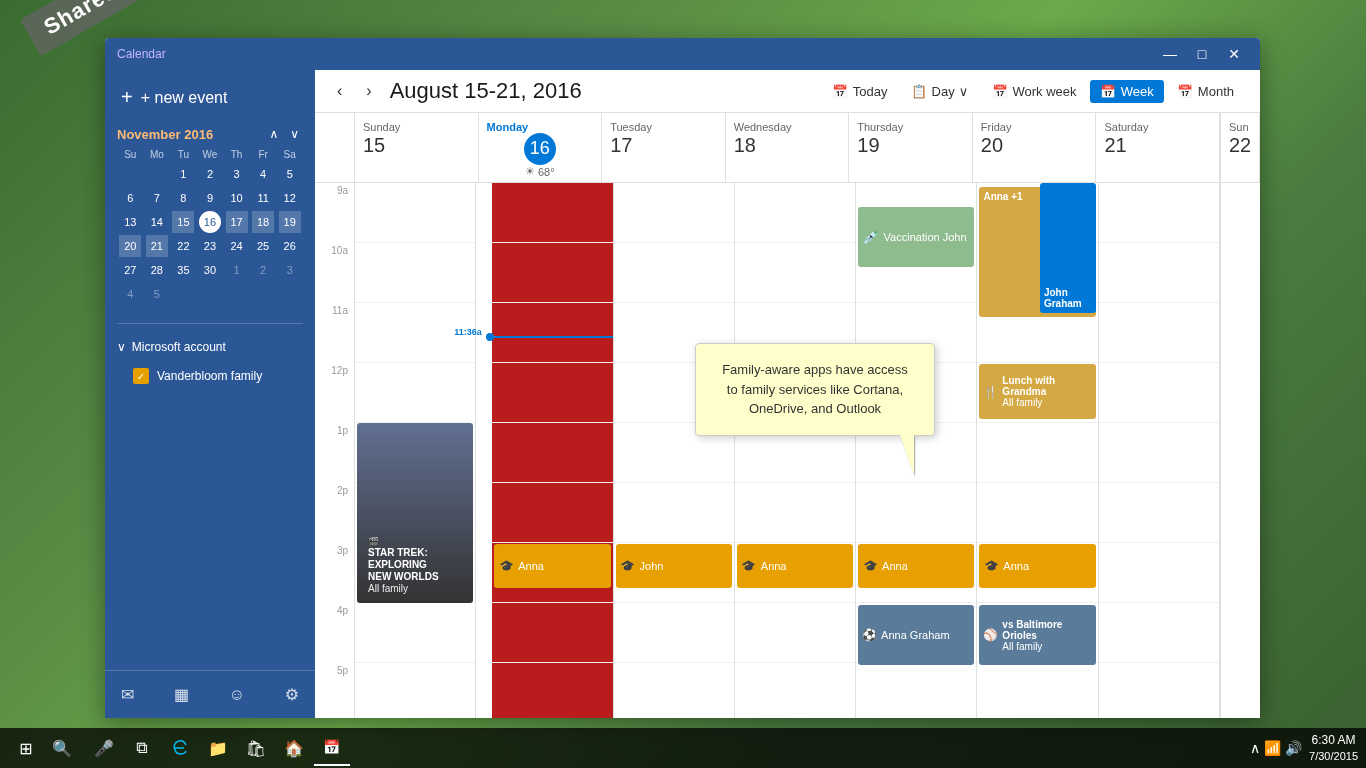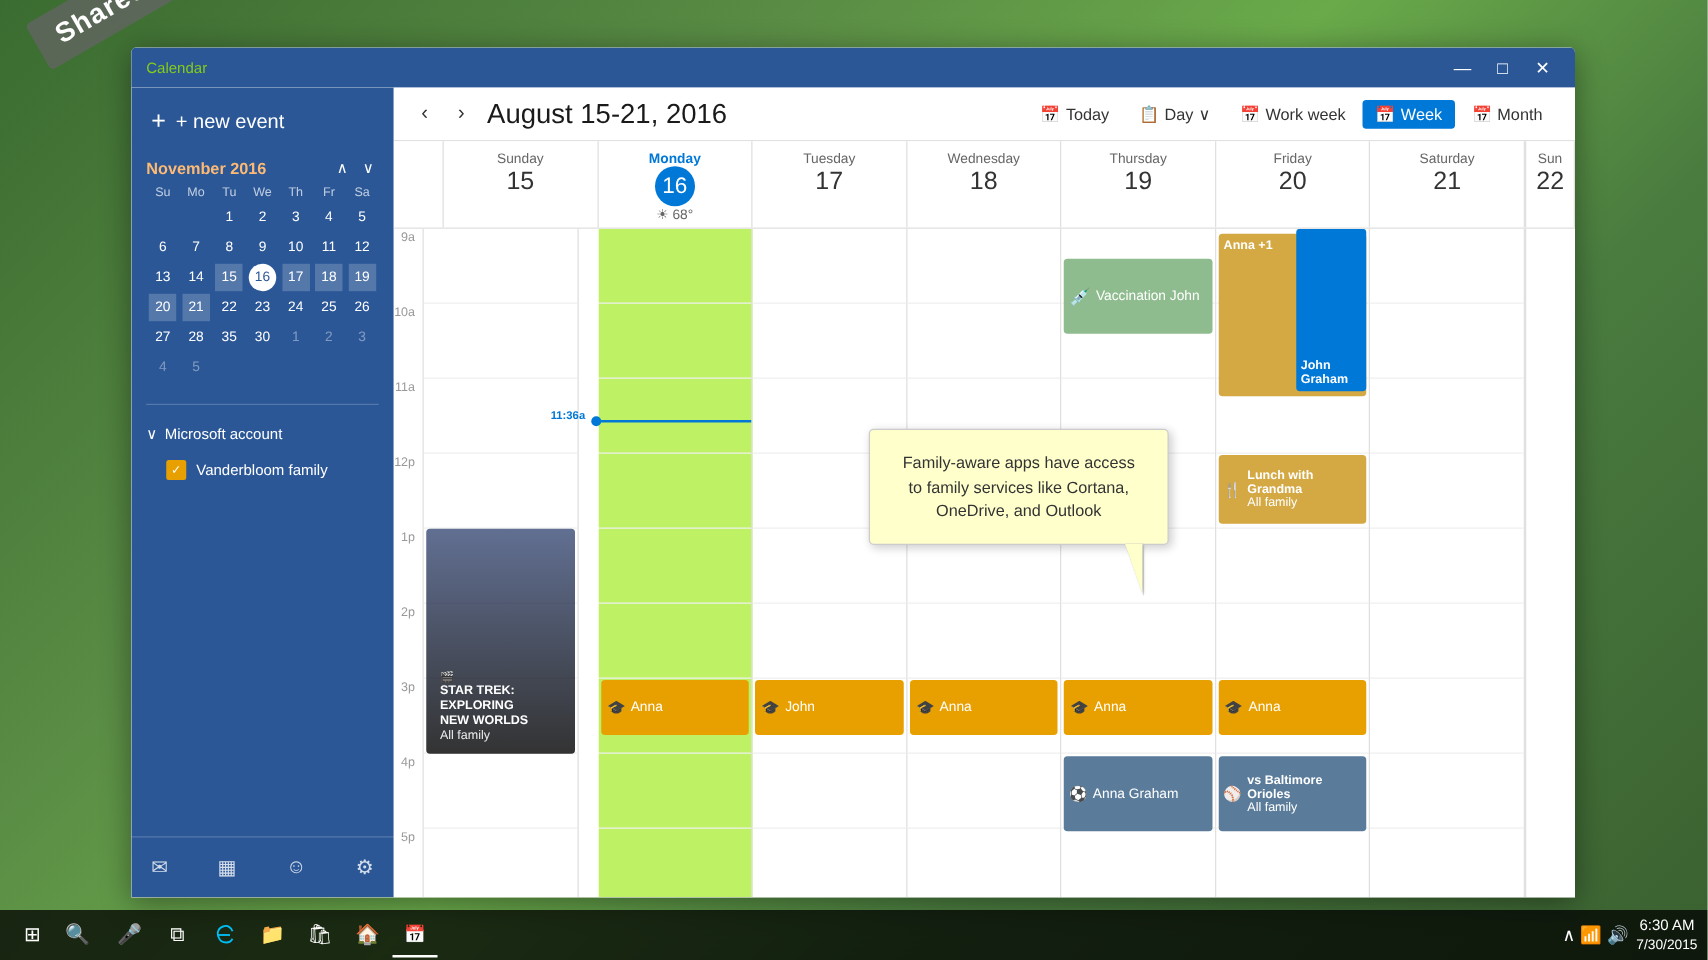--- a/index.html
+++ b/index.html
@@ -57,21 +57,21 @@
     
     .title-bar {
       background: #2b5797;
       height: 32px;
       display: flex;
       align-items: center;
       padding: 0 12px;
       flex-shrink: 0;
     }
     .title-bar-text {
-      color: #84cc16;
+      color: #c4b5fd;
       font-size: 12px;
       flex: 1;
     }
     .title-bar-controls {
       display: flex;
       gap: 4px;
     }
     .title-bar-btn {
       color: white;
       background: none;
@@ -283,21 +283,20 @@
     .day-headers {
       display: grid;
       grid-template-columns: 40px repeat(7, 1fr) 40px;
       border-bottom: 1px solid #e0e0e0;
       flex-shrink: 0;
       background: white;
     }
     .day-header-spacer { border-right: 1px solid #e0e0e0; }
     .day-header {
       padding: 8px 8px 4px 8px;
-      text-align: center;
       border-right: 1px solid #e0e0e0;
     }
     .day-header-name {
       font-size: 11px;
       color: #666;
       text-transform: capitalize;
     }
     .day-header-num {
       font-size: 20px;
       font-weight: 300;
@@ -445,21 +444,21 @@
     }
 
     
     .cal-body {
       position: relative;
       display: flex;
       flex: 1;
       overflow: hidden;
     }
     .time-labels-col {
-      width: 24px;
+      width: 40px;
       flex-shrink: 0;
       position: relative;
     }
     .time-label-item {
       height: 60px;
       font-size: 10px;
       color: #999;
       text-align: right;
       padding-right: 6px;
       padding-top: 2px;
@@ -714,21 +713,21 @@
               <div style="padding:6px;color:white;">
                 <div style="font-size:9px;display:flex;gap:4px;align-items:center;">
                     <span>🎬</span>
                   </div>
                 <div class="event-name" style="font-size:10px;font-weight:bold;text-transform:uppercase;line-height:1.2;">STAR TREK:<br>EXPLORING<br>NEW WORLDS</div>
                 <div class="event-sub" style="font-size:10px;">All family</div>
               </div>
             </div>
           </div>
 
-          <div class="day-col" style="background:#bef264;margin-left:16px;">
+          <div class="day-col" style="background:#b91c1c;margin-left:16px;">
             <div class="day-col-hour"></div>
             <div class="day-col-hour"></div>
             <div class="day-col-hour"></div>
             <div class="day-col-hour"></div>
             <div class="day-col-hour"></div>
             <div class="day-col-hour"></div>
             <div class="day-col-hour"></div>
             <div class="day-col-hour"></div>
             <div class="day-col-hour"></div>
 

